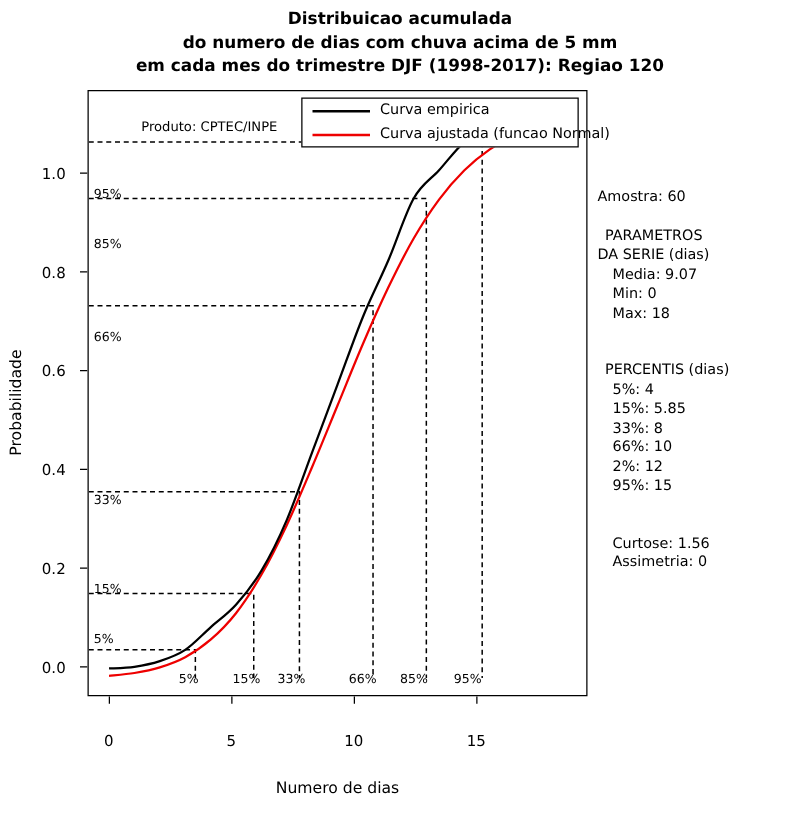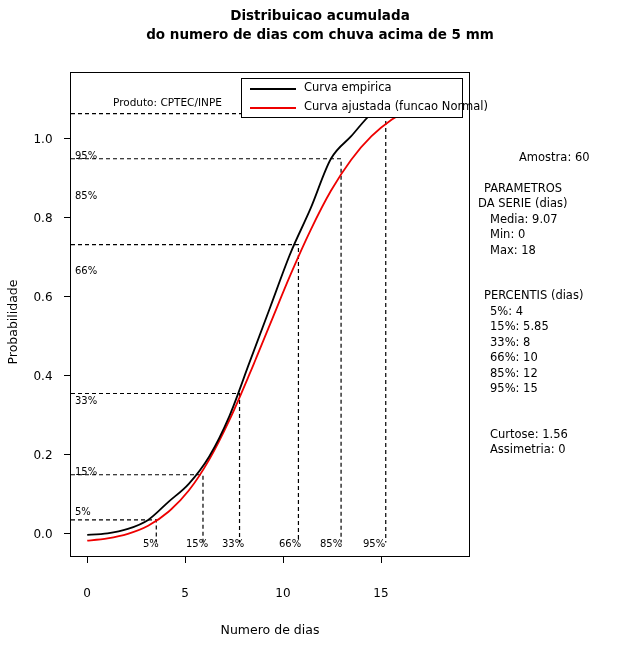--- a/index.html
+++ b/index.html
@@ -63,34 +63,35 @@
   
   .plab{
     position:absolute;font-size:10px;white-space:nowrap;text-align:right;
   }
 
   
   #stats{
     position:absolute;left:478px;top:150px;width:160px;
     font-size:11.5px;line-height:15.5px;white-space:nowrap;
   }
-  #stats .grp{margin-bottom:0px;margin-left:41px;}
+  #stats .grp{margin-bottom:0px;}
   #stats .ind1{padding-left:12px;}
   #stats .ind2{padding-left:6px;}
   #stats .sp{height:15px;}
   svg{display:block;}
 </style>
 </head>
 <body>
 
 <div id="root">
 
   <div class="title">
     <div>Distribuicao acumulada</div>
     <div>do numero de dias com chuva acima de 5 mm</div>
+    <div>em cada mes do trimestre DJF (1998-2017): Regiao 120</div>
   </div>
 
   <div style="position:absolute;left:18px;top:72px;height:485px;width:20px;">
     <div class="ylab">Probabilidade</div>
   </div>
 
   <div style="position:absolute;left:70px;top:0;width:400px;">
     <div class="xlab" style="width:400px;">Numero de dias</div>
   </div>
 
@@ -175,21 +176,21 @@
     <div class="ind1">Media: 9.07</div>
     <div class="ind1">Min: 0</div>
     <div class="ind1">Max: 18</div>
     <div class="sp"></div>
     <div class="sp"></div>
     <div class="ind2">PERCENTIS (dias)</div>
     <div class="ind1">5%: 4</div>
     <div class="ind1">15%: 5.85</div>
     <div class="ind1">33%: 8</div>
     <div class="ind1">66%: 10</div>
-    <div class="ind1">85%: 12</div>
+    <div class="ind1">2%: 12</div>
     <div class="ind1">95%: 15</div>
     <div class="sp"></div>
     <div class="sp"></div>
     <div class="ind1">Curtose: 1.56</div>
     <div class="ind1">Assimetria: 0</div>
   </div>
 
 </div>
 
 </body></html>

